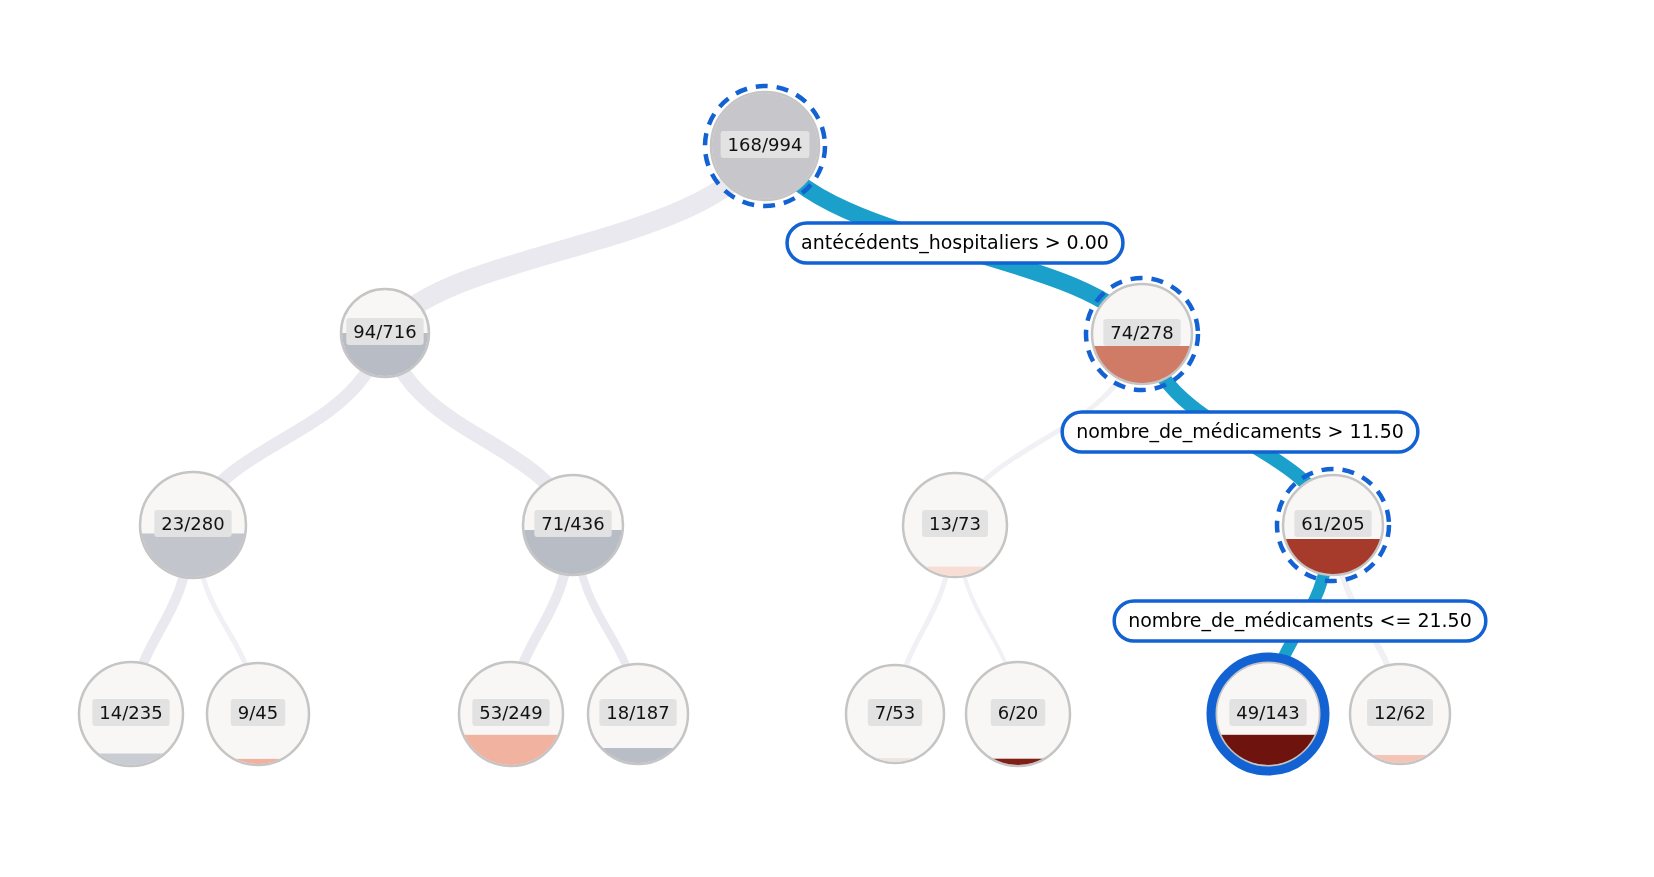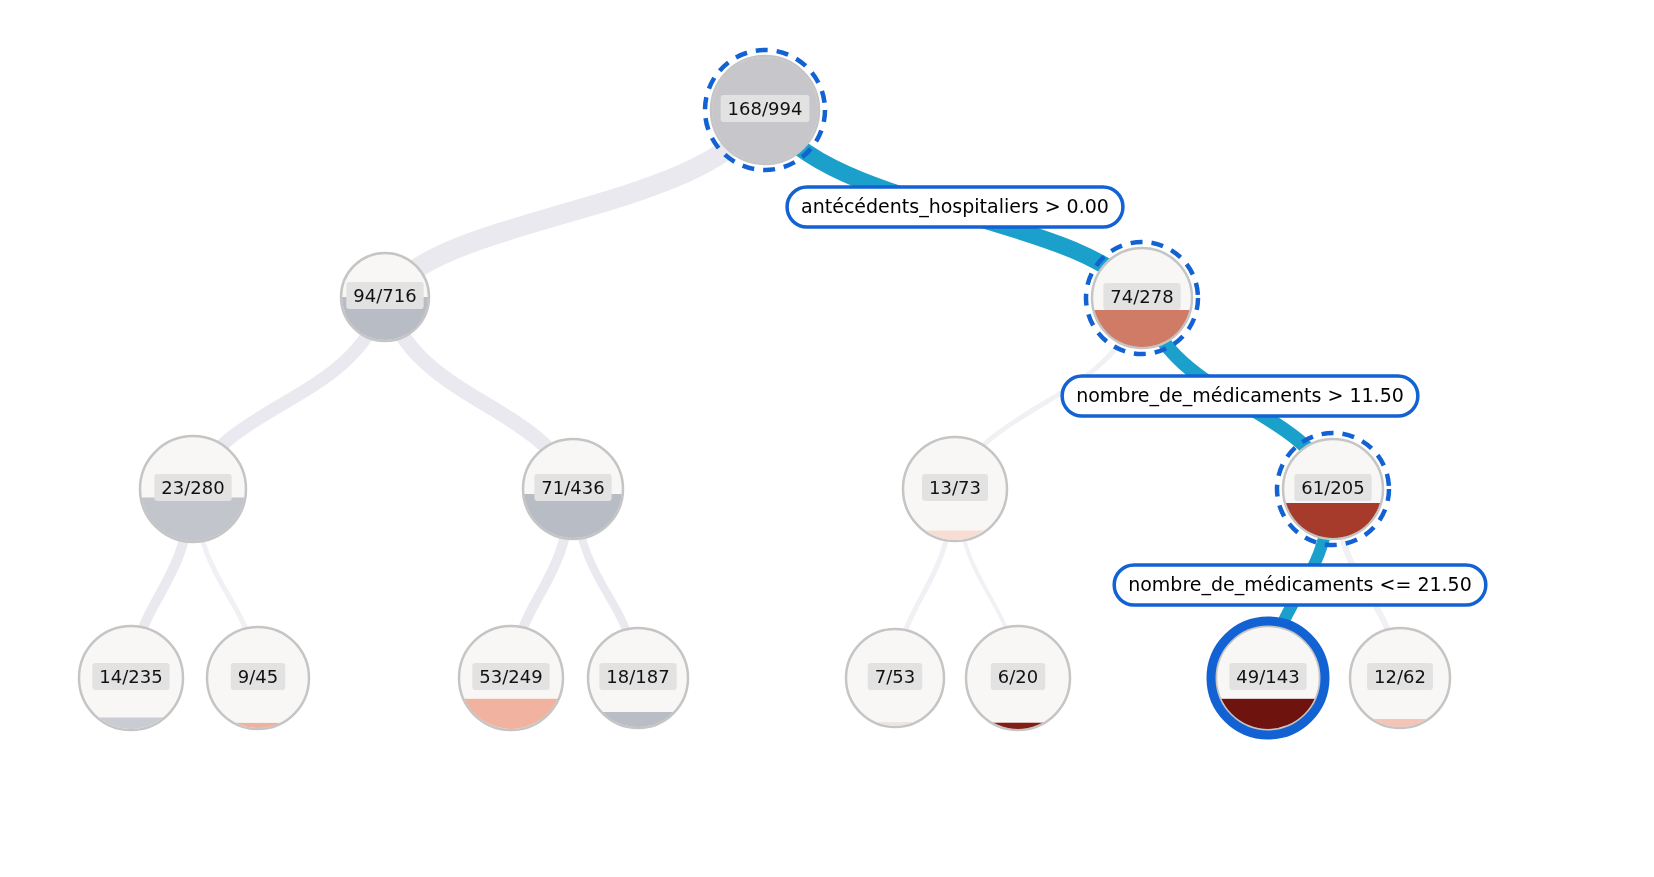--- a/index.html
+++ b/index.html
@@ -7,20 +7,21 @@
     padding: 0;
     background: #ffffff;
     font-family: "DejaVu Sans", "Liberation Sans", sans-serif;
   }
   .canvas {
     position: relative;
     width: 1654px;
     height: 787px;
     background: #ffffff;
     overflow: hidden;
+    margin-top: 36px;
   }
   svg {
     display: block;
     width: 1654px;
     height: 877px;
   }
   svg text {
     font-family: "DejaVu Sans", "Liberation Sans", sans-serif;
   }
 </style>

